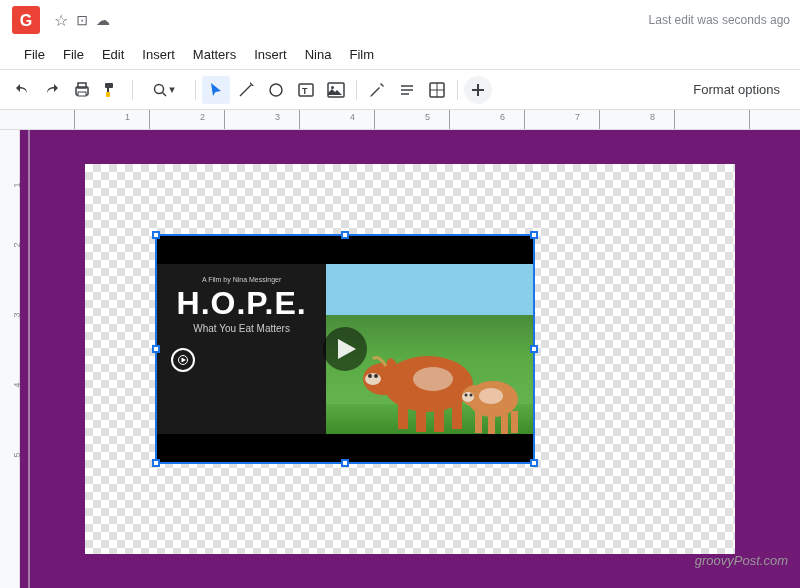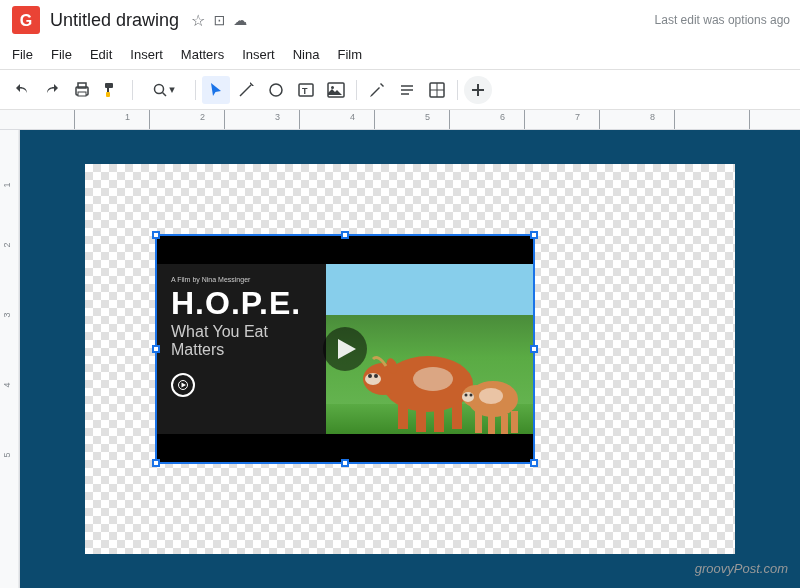--- a/index.html
+++ b/index.html
@@ -33,21 +33,21 @@
       color: #80868b;
       font-size: 12px;
     }
 
     
     #menu-bar {
       height: 30px;
       background: #fff;
       display: flex;
       align-items: center;
-      padding: 0 4px;
+      padding: 0 16px;
       gap: 2px;
       border-bottom: 1px solid #e0e0e0;
     }
     .menu-item {
       padding: 4px 8px;
       color: #202124;
       font-size: 13px;
       cursor: pointer;
       border-radius: 3px;
     }
@@ -107,26 +107,27 @@
       position: absolute;
       font-size: 9px;
       color: #80868b;
       top: 2px;
     }
 
     
     #canvas-area {
       width: 800px;
       height: calc(588px - 40px - 30px - 40px - 20px);
-      background: #0c4a6e;
+      background: #701a75;
       position: relative;
       overflow: hidden;
       display: flex;
       align-items: center;
       justify-content: center;
+      text-align: center;
     }
 
     
     #left-ruler {
       position: absolute;
       left: 0; top: 0;
       width: 20px;
       height: 100%;
       background: #f8f9fa;
       border-right: 1px solid #dadce0;
@@ -219,21 +220,21 @@
     }
     .hope-title {
       font-size: 32px;
       font-weight: 900;
       color: #fff;
       letter-spacing: 1px;
       line-height: 1;
       margin-bottom: 4px;
     }
     .subtitle {
-      font-size: 16px;
+      font-size: 10px;
       color: #ccc;
       margin-bottom: 14px;
     }
     .small-play {
       width: 24px; height: 24px;
       border: 2px solid #fff;
       border-radius: 50%;
       display: flex; align-items: center; justify-content: center;
       color: #fff; font-size: 10px;
     }
@@ -268,47 +269,46 @@
     
     .cow-svg {
       position: absolute;
       bottom: 0;
       right: 5px;
     }
 
     
     #watermark {
       position: absolute;
-      bottom: 12px;
+      bottom: 20px;
       right: 12px;
       font-size: 13px;
       color: #999;
       font-style: italic;
     }
     .zoom-btn {
       display: flex; align-items: center; gap: 2px;
     }
   </style>
 </head>
 <body>
 
 <div id="title-bar">
   <div id="app-icon">
     <svg width="28" height="28" viewBox="0 0 28 28">
       <rect width="28" height="28" rx="3" fill="#EA4335"></rect>
       <text x="14" y="20" text-anchor="middle" fill="white" font-size="16" font-weight="bold">G</text>
     </svg>
   </div>
-  <span id="title-text" style="font-size:18px;color:#202124;">Untitled drawing</span>
   <div id="title-icons">
     <span style="color:#5f6368;font-size:16px;cursor:pointer;">☆</span>
     <span style="color:#5f6368;font-size:14px;cursor:pointer;">⊡</span>
     <span style="color:#5f6368;font-size:14px;cursor:pointer;">☁</span>
   </div>
-  <span id="last-edit" style="margin-left:auto;color:#80868b;font-size:12px;">Last edit was options ago</span>
+  <span id="last-edit" style="margin-left:auto;color:#80868b;font-size:12px;">Last edit was seconds ago</span>
 </div>
 
 <div id="menu-bar">
   <span class="menu-item">File</span>
   <span class="menu-item">File</span>
   <span class="menu-item">Edit</span>
   <span class="menu-item">Insert</span>
   <span class="menu-item">Matters</span>
   <span class="menu-item">Insert</span>
   <span class="menu-item">Nina</span>
@@ -414,20 +414,23 @@
   </div>
   <div class="toolbar-separator"></div>
 
   <div class="toolbar-btn" title="More" style="background:#f1f3f4;border-radius:50%;">
     <svg width="16" height="16" viewBox="0 0 16 16">
         <line x1="8" y1="2" x2="8" y2="14" stroke="#3c4043" stroke-width="2"></line>
         <line x1="2" y1="8" x2="14" y2="8" stroke="#3c4043" stroke-width="2"></line>
       </svg>
   </div>
 
+  <div id="format-options-btn">
+    <span>Format options</span>
+  </div>
 </div>
 
 <div id="ruler">
   <div class="ruler-marks">
     <span class="ruler-number" style="left:125px">1</span>
     <span class="ruler-number" style="left:200px">2</span>
     <span class="ruler-number" style="left:275px">3</span>
     <span class="ruler-number" style="left:350px">4</span>
     <span class="ruler-number" style="left:425px">5</span>
     <span class="ruler-number" style="left:500px">6</span>

